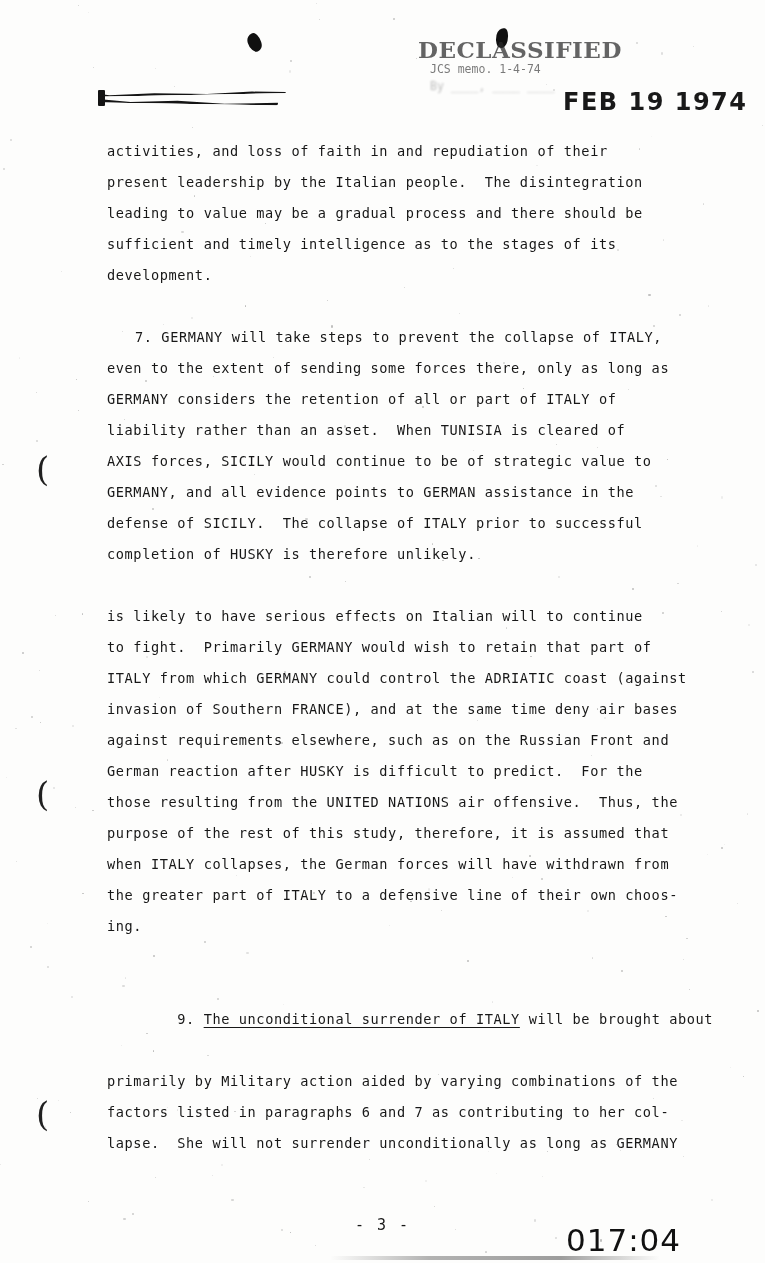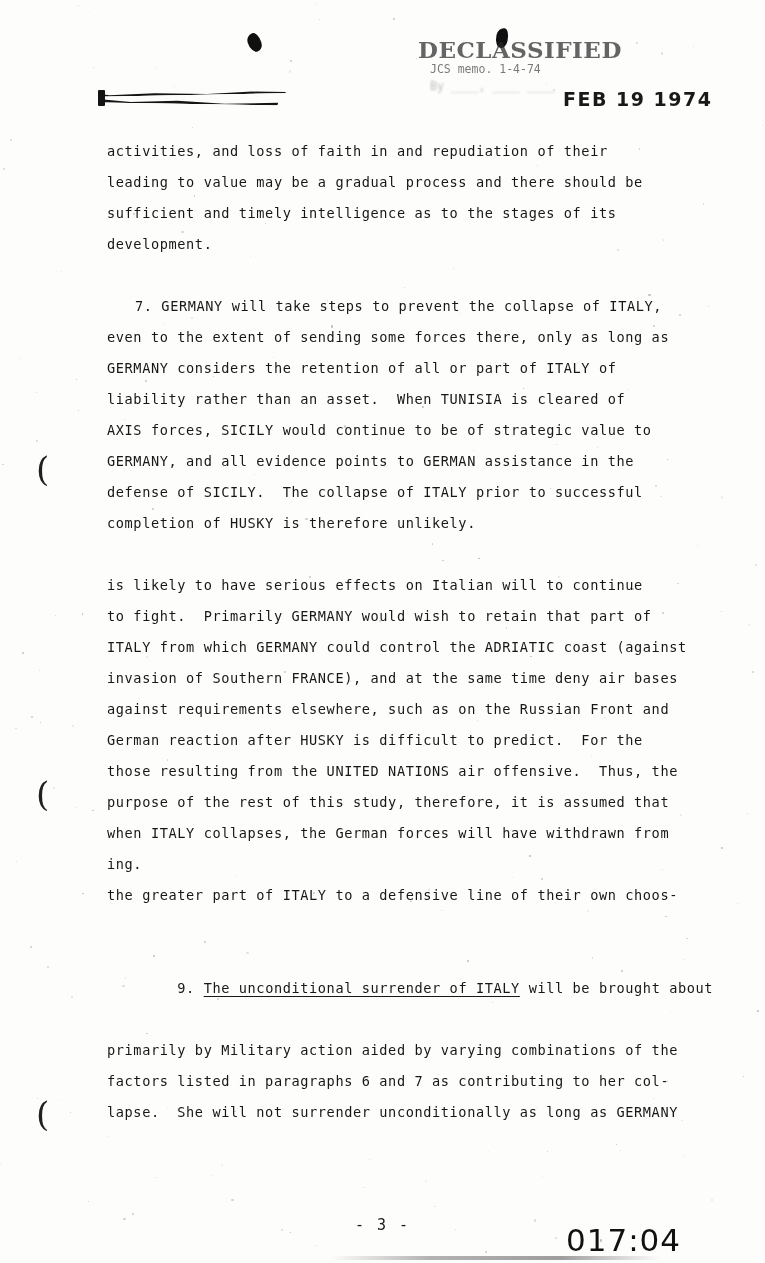--- a/index.html
+++ b/index.html
@@ -75,21 +75,21 @@
     height: 20px;
     transform: rotate(12deg);
   }
 
   .date-stamp {
     position: absolute;
     left: 563px;
     top: 88px;
     font-family: "DejaVu Sans", "Liberation Sans", sans-serif;
     font-weight: 700;
-    font-size: 19px;
+    font-size: 24px;
     letter-spacing: 1.5px;
     color: #191919;
     filter: blur(0.3px);
     white-space: nowrap;
   }
 
   
   .oblit {
     position: absolute;
     left: 98px;
@@ -440,20 +440,21 @@
   <div class="date-stamp">FEB 19 1974</div>
 
   <div class="margin-mark mm1">(</div>
   <div class="margin-mark mm2">(</div>
   <div class="margin-mark mm3">(</div>
 
   <div class="body">
 
     <div class="para">
         <div class="line">activities, and loss of faith in and repudiation of their</div>
+        <div class="line">present leadership by the Italian people.  The disintegration</div>
         <div class="line">leading to value may be a gradual process and there should be</div>
         <div class="line">sufficient and timely intelligence as to the stages of its</div>
         <div class="line">development.</div>
       </div>
 
     <div class="para">
         <div class="line indent">7. GERMANY will take steps to prevent the collapse of ITALY,</div>
         <div class="line">even to the extent of sending some forces there, only as long as</div>
         <div class="line">GERMANY considers the retention of all or part of ITALY of</div>
         <div class="line">liability rather than an asset.  When TUNISIA is cleared of</div>
@@ -466,22 +467,22 @@
     <div class="para">
         <div class="line">is likely to have serious effects on Italian will to continue</div>
         <div class="line">to fight.  Primarily GERMANY would wish to retain that part of</div>
         <div class="line">ITALY from which GERMANY could control the ADRIATIC coast (against</div>
         <div class="line">invasion of Southern FRANCE), and at the same time deny air bases</div>
         <div class="line">against requirements elsewhere, such as on the Russian Front and</div>
         <div class="line">German reaction after HUSKY is difficult to predict.  For the</div>
         <div class="line">those resulting from the UNITED NATIONS air offensive.  Thus, the</div>
         <div class="line">purpose of the rest of this study, therefore, it is assumed that</div>
         <div class="line">when ITALY collapses, the German forces will have withdrawn from</div>
+        <div class="line">the greater part of ITALY to a defensive line of their own choos-</div>
         <div class="line">ing.</div>
-        <div class="line">the greater part of ITALY to a defensive line of their own choos-</div>
       </div>
 
     <div class="para">
       <div class="line indent">
         <span>9. </span><u>The unconditional surrender of ITALY</u><span> will be brought about</span>
       </div>
       <div>
           <div class="line">primarily by Military action aided by varying combinations of the</div>
           <div class="line">factors listed in paragraphs 6 and 7 as contributing to her col-</div>
           <div class="line">lapse.  She will not surrender unconditionally as long as GERMANY</div>

